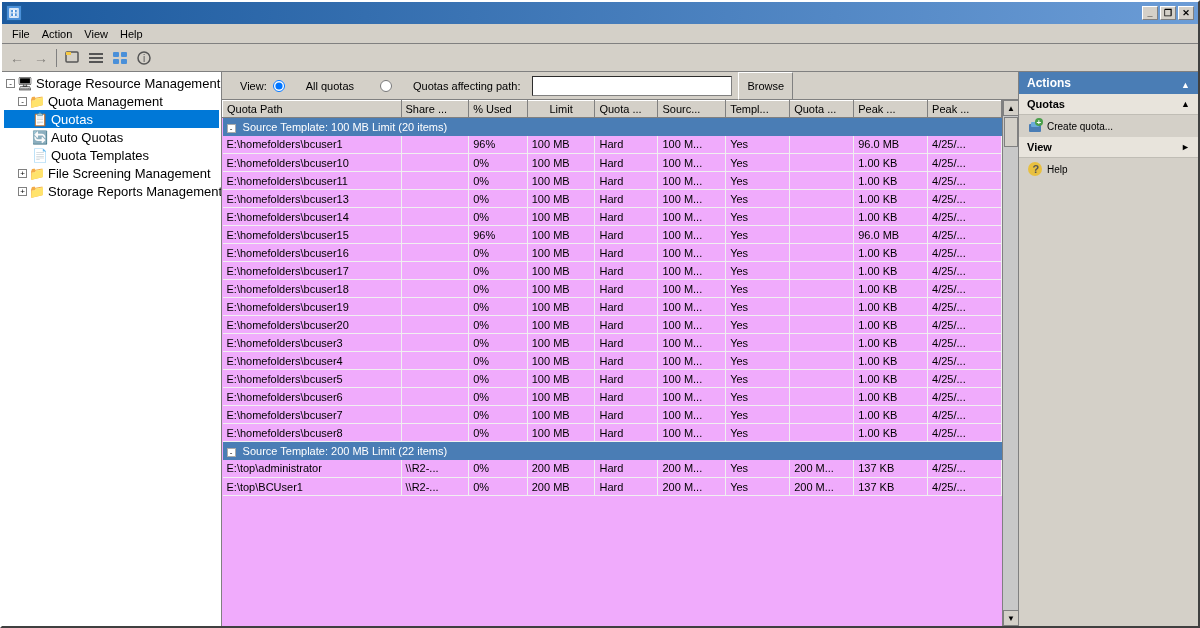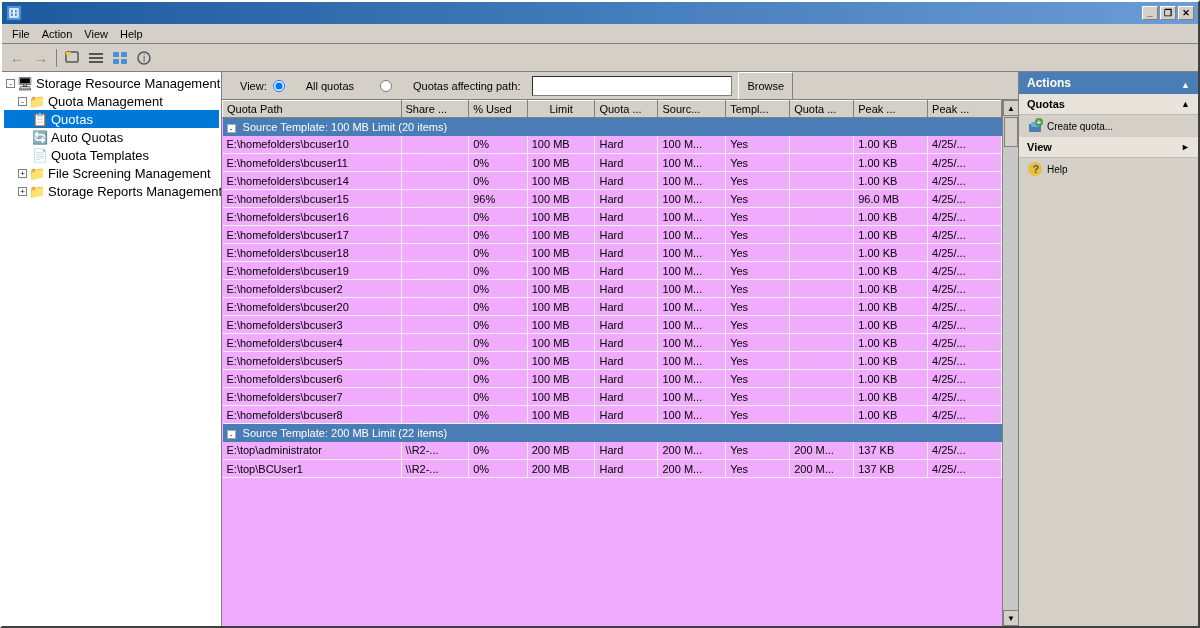--- a/index.html
+++ b/index.html
@@ -214,20 +214,32 @@
             <tbody id="table-body">
 
               <tr class="group-row">
                 <td colspan="10">
                   <span class="group-expand">-</span>
                   Source Template: 100 MB Limit (20 items)
                 </td>
               </tr>
 
               <tr>
+                  <td>E:\homefolders\bcuser1</td>
+                  <td></td>
+                  <td>96%</td>
+                  <td>100 MB</td>
+                  <td>Hard</td>
+                  <td>100 M...</td>
+                  <td>Yes</td>
+                  <td></td>
+                  <td>96.0 MB</td>
+                  <td>4/25/...</td>
+                </tr>
+              <tr>
                   <td>E:\homefolders\bcuser10</td>
                   <td></td>
                   <td>0%</td>
                   <td>100 MB</td>
                   <td>Hard</td>
                   <td>100 M...</td>
                   <td>Yes</td>
                   <td></td>
                   <td>1.00 KB</td>
                   <td>4/25/...</td>
@@ -238,20 +250,32 @@
                   <td>0%</td>
                   <td>100 MB</td>
                   <td>Hard</td>
                   <td>100 M...</td>
                   <td>Yes</td>
                   <td></td>
                   <td>1.00 KB</td>
                   <td>4/25/...</td>
                 </tr>
               <tr>
+                  <td>E:\homefolders\bcuser13</td>
+                  <td></td>
+                  <td>0%</td>
+                  <td>100 MB</td>
+                  <td>Hard</td>
+                  <td>100 M...</td>
+                  <td>Yes</td>
+                  <td></td>
+                  <td>1.00 KB</td>
+                  <td>4/25/...</td>
+                </tr>
+              <tr>
                   <td>E:\homefolders\bcuser14</td>
                   <td></td>
                   <td>0%</td>
                   <td>100 MB</td>
                   <td>Hard</td>
                   <td>100 M...</td>
                   <td>Yes</td>
                   <td></td>
                   <td>1.00 KB</td>
                   <td>4/25/...</td>
@@ -299,32 +323,20 @@
                   <td>100 MB</td>
                   <td>Hard</td>
                   <td>100 M...</td>
                   <td>Yes</td>
                   <td></td>
                   <td>1.00 KB</td>
                   <td>4/25/...</td>
                 </tr>
               <tr>
                   <td>E:\homefolders\bcuser19</td>
-                  <td></td>
-                  <td>0%</td>
-                  <td>100 MB</td>
-                  <td>Hard</td>
-                  <td>100 M...</td>
-                  <td>Yes</td>
-                  <td></td>
-                  <td>1.00 KB</td>
-                  <td>4/25/...</td>
-                </tr>
-              <tr>
-                  <td>E:\homefolders\bcuser2</td>
                   <td></td>
                   <td>0%</td>
                   <td>100 MB</td>
                   <td>Hard</td>
                   <td>100 M...</td>
                   <td>Yes</td>
                   <td></td>
                   <td>1.00 KB</td>
                   <td>4/25/...</td>
                 </tr>

